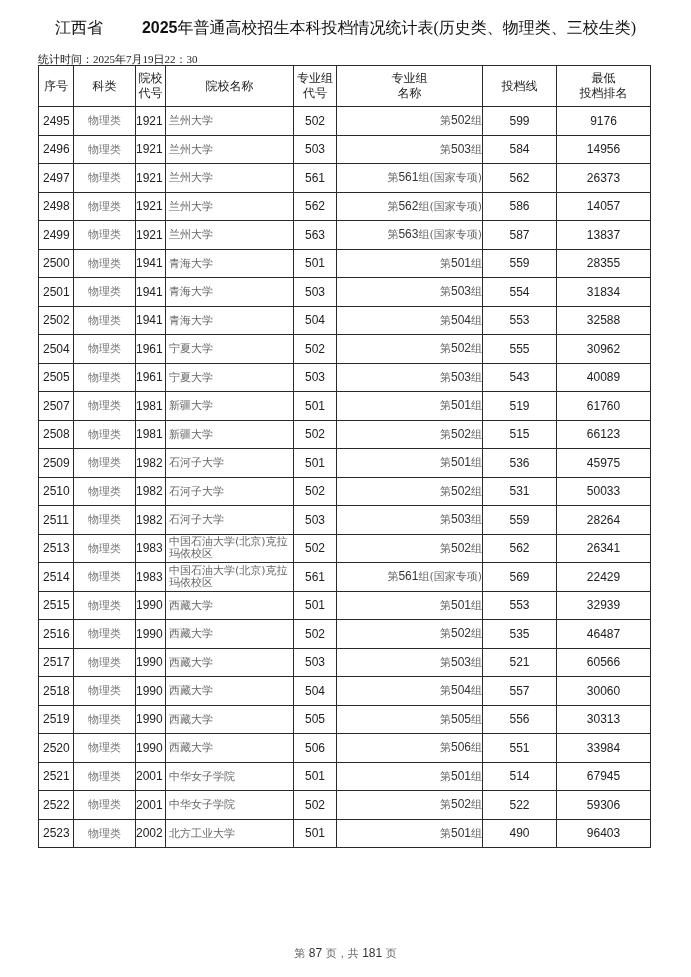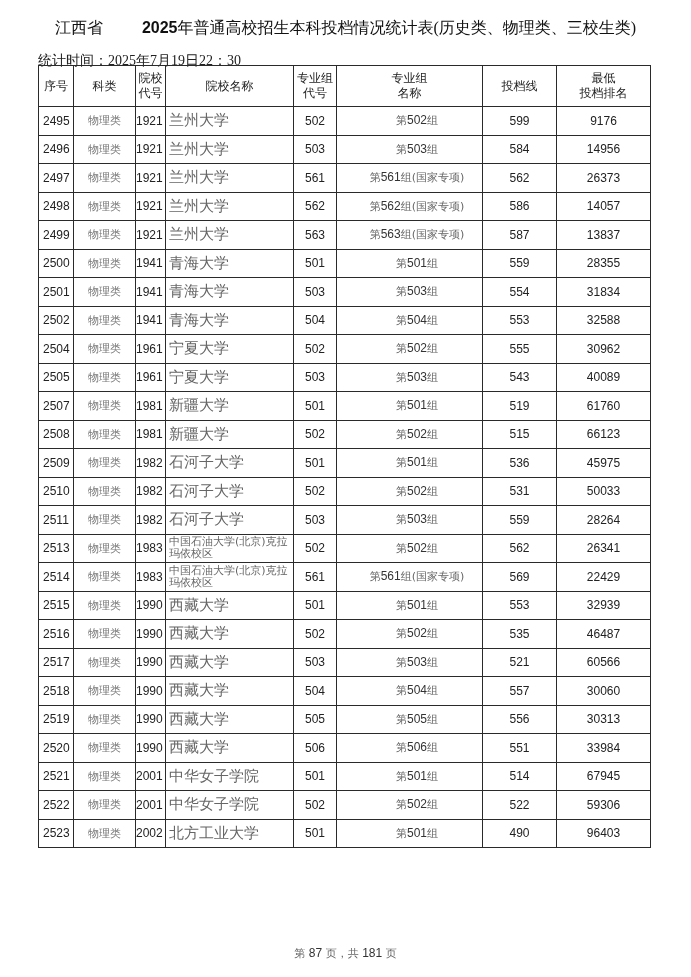--- a/index.html
+++ b/index.html
@@ -1,35 +1,35 @@
 <!DOCTYPE html>
 <html><head>
 <meta charset="utf-8">
 <style>
   html, body { margin:0; padding:0; background:#ffffff; }
   body { width:691px; height:977px; position:relative; overflow:hidden;
          font-family:"Liberation Serif","DejaVu Serif",serif; color:#222; }
   .title { position:absolute; top:18px; left:0; width:691px; text-align:center;
            font-size:16px; color:#111; letter-spacing:0px; }
   .title b { font-family:"Liberation Sans","DejaVu Sans",sans-serif; font-weight:bold;margin-left:39px; }
-  .stat { position:absolute; top:52px; left:38px; font-size:14px; color:#222; }
+  .stat { position:absolute; top:52px; left:38px; font-size:11px; color:#222; }
   table { position:absolute; top:65px; left:38px; border-collapse:collapse;
           table-layout:fixed; width:612px; }
   td, th { border:1.2px solid #2a2a2a; padding:0; overflow:hidden; white-space:nowrap; }
   th { height:40px; font-weight:normal; font-size:12px; line-height:15px;
        font-family:"DejaVu Sans","Liberation Sans",sans-serif; color:#222; text-align:center; }
   td { height:27.5px; font-size:12px; }
   .num { font-family:"Liberation Sans","DejaVu Sans",sans-serif; color:#222; }
   .c-seq { text-align:left; padding-left:4px;margin-left:44px; }
   .c-cat { text-align:center; color:#777; font-family:"DejaVu Sans",sans-serif; font-size:11px; }
   .c-code { }
-  .c-name { text-align:left; padding-left:3px; color:#666; font-family:"DejaVu Sans",sans-serif; font-size:15px; }
+  .c-name { text-align:left; padding-left:3px; color:#666; font-family:"DejaVu Sans",sans-serif; font-size:11px; }
   .c-name.wrap { white-space:normal; line-height:12px; font-size:11px; }
   .c-gcode { text-align:center; }
-  .c-gname { text-align:center; padding-left:15px; color:#666; font-family:"DejaVu Sans",sans-serif; font-size:11px; }
+  .c-gname { text-align:right; padding-left:15px; color:#666; font-family:"DejaVu Sans",sans-serif; font-size:11px; }
   .c-gname .n { font-family:"Liberation Sans",sans-serif; color:#333; font-size:12px; }
   .c-score, .c-rank { text-align:center; }
   .footer { position:absolute; top:946px; left:0; width:691px; text-align:center;
             font-size:11px; color:#666; font-family:"DejaVu Sans",sans-serif; }
   .footer .n { font-family:"Liberation Sans",sans-serif; color:#333; font-size:12px; }
 </style>
 </head>
 <body>
 
 <div class="title"><span>江西省</span><b>2025</b><span>年普通高校招生本科投档情况统计表(历史类、物理类、三校生类)</span></div>

